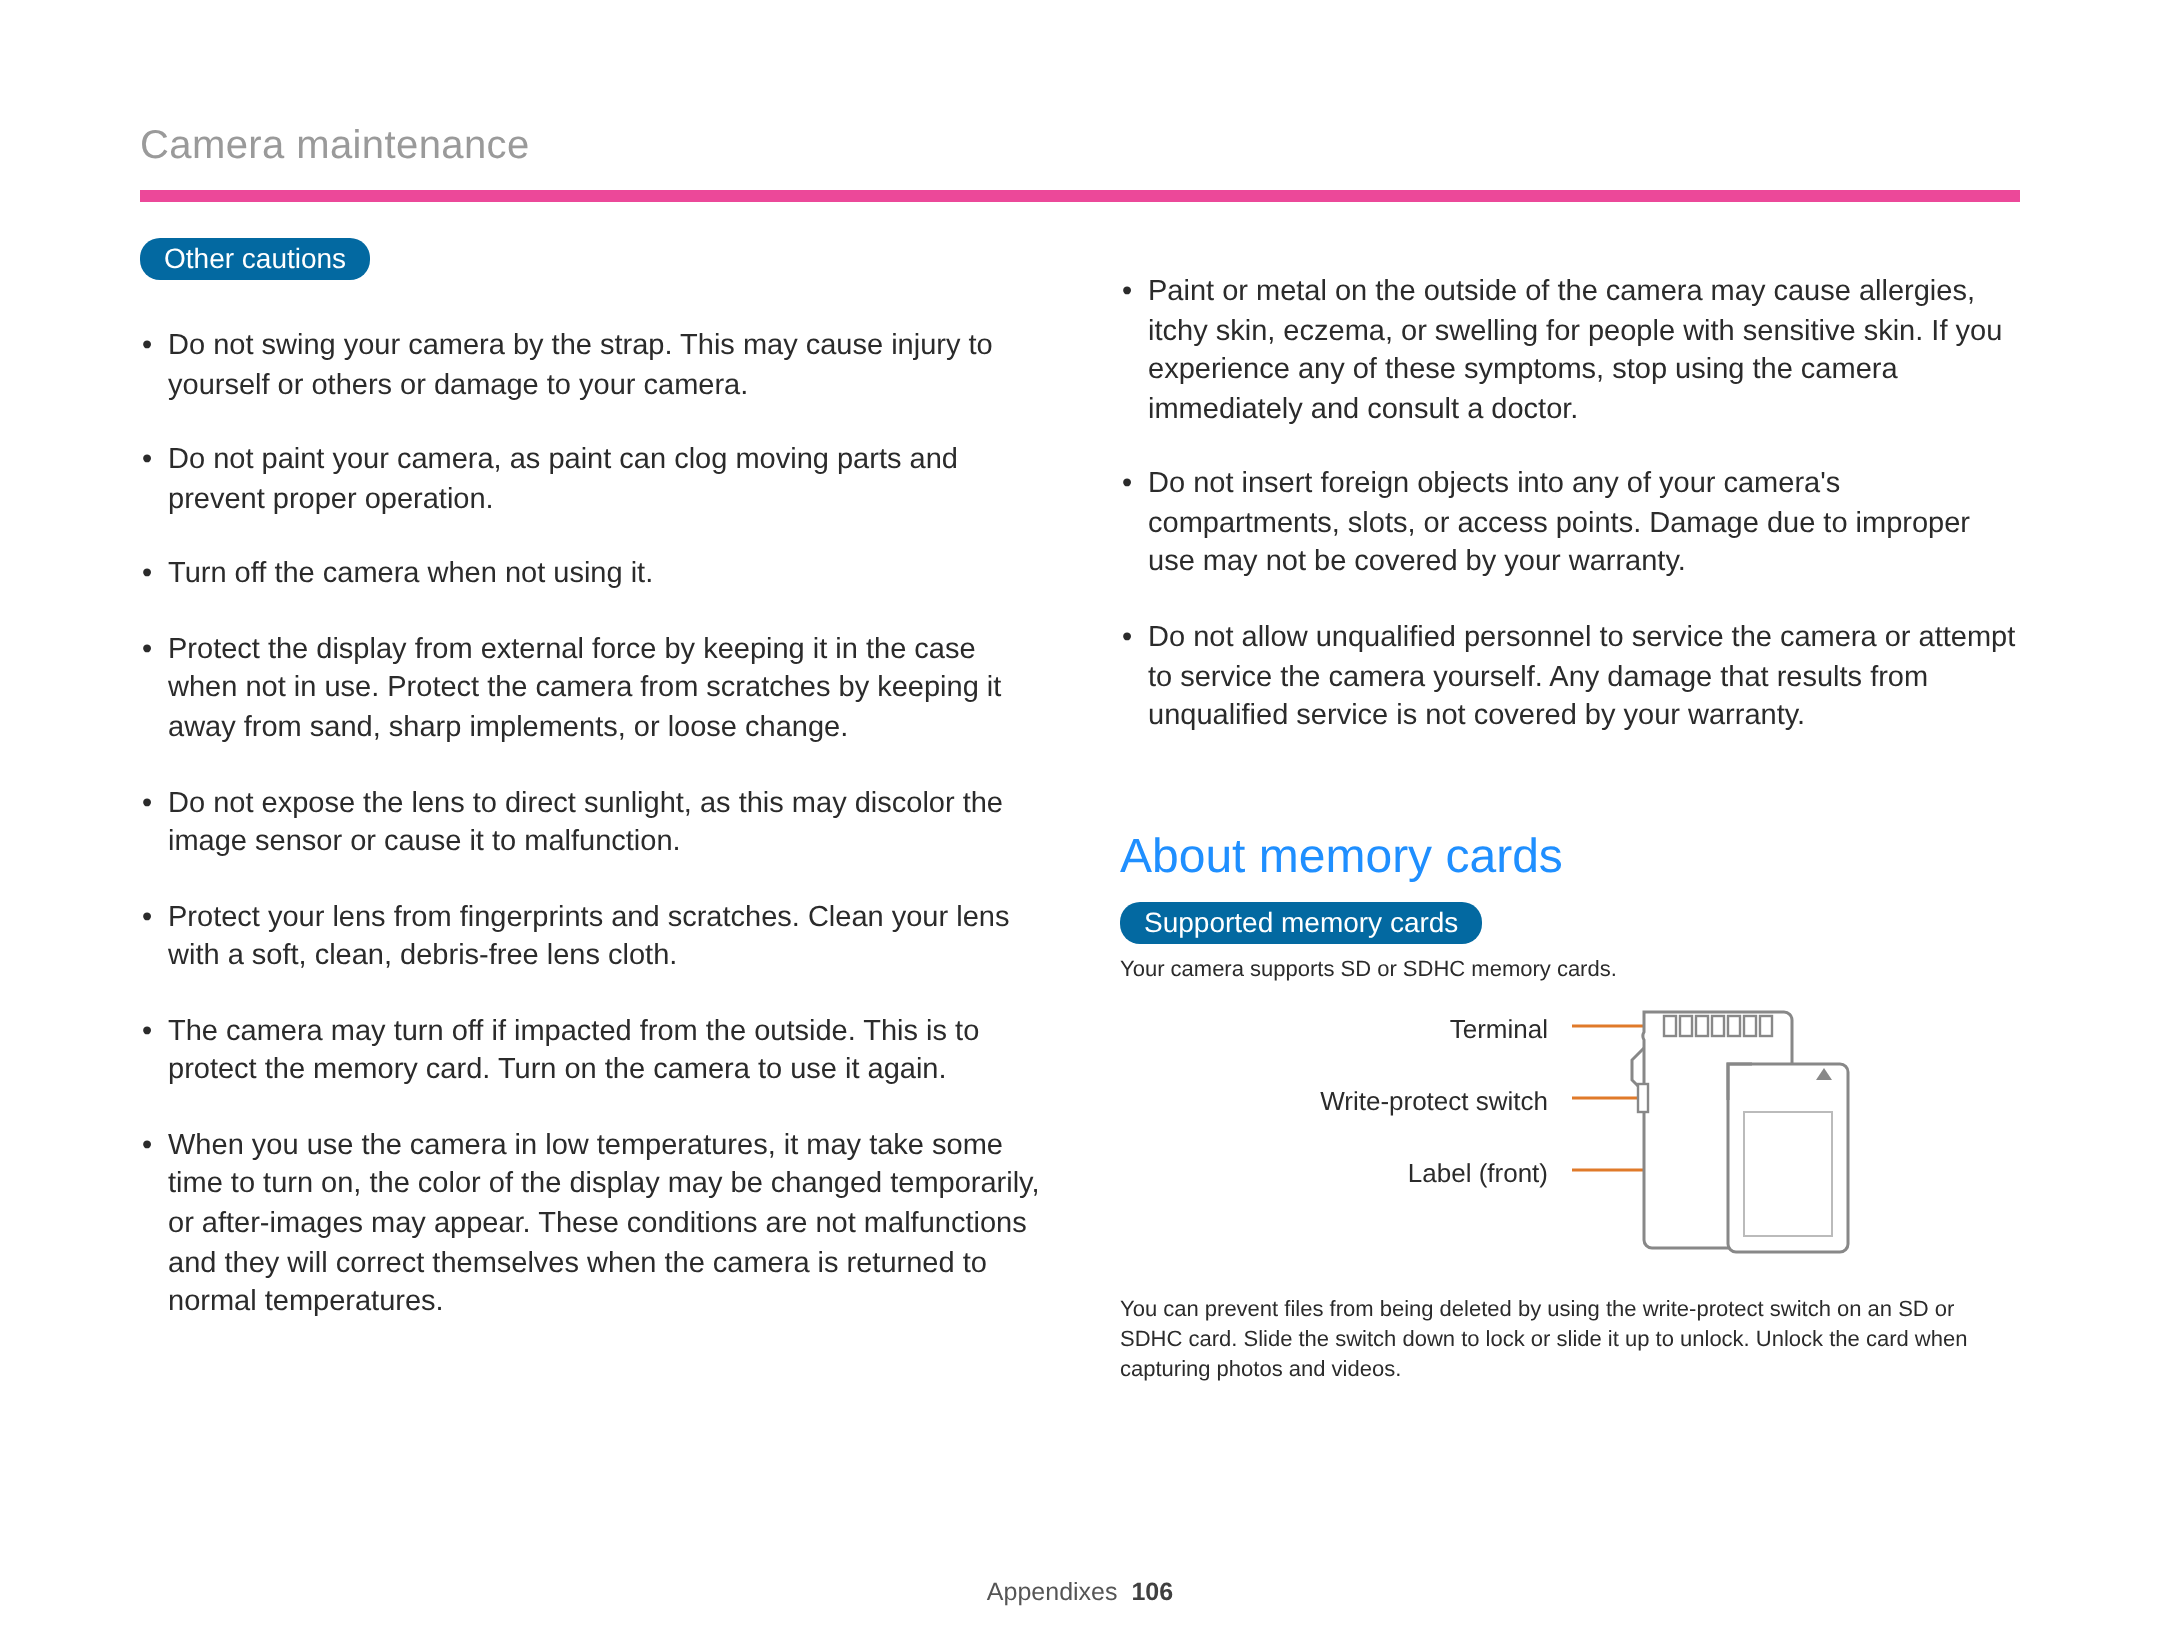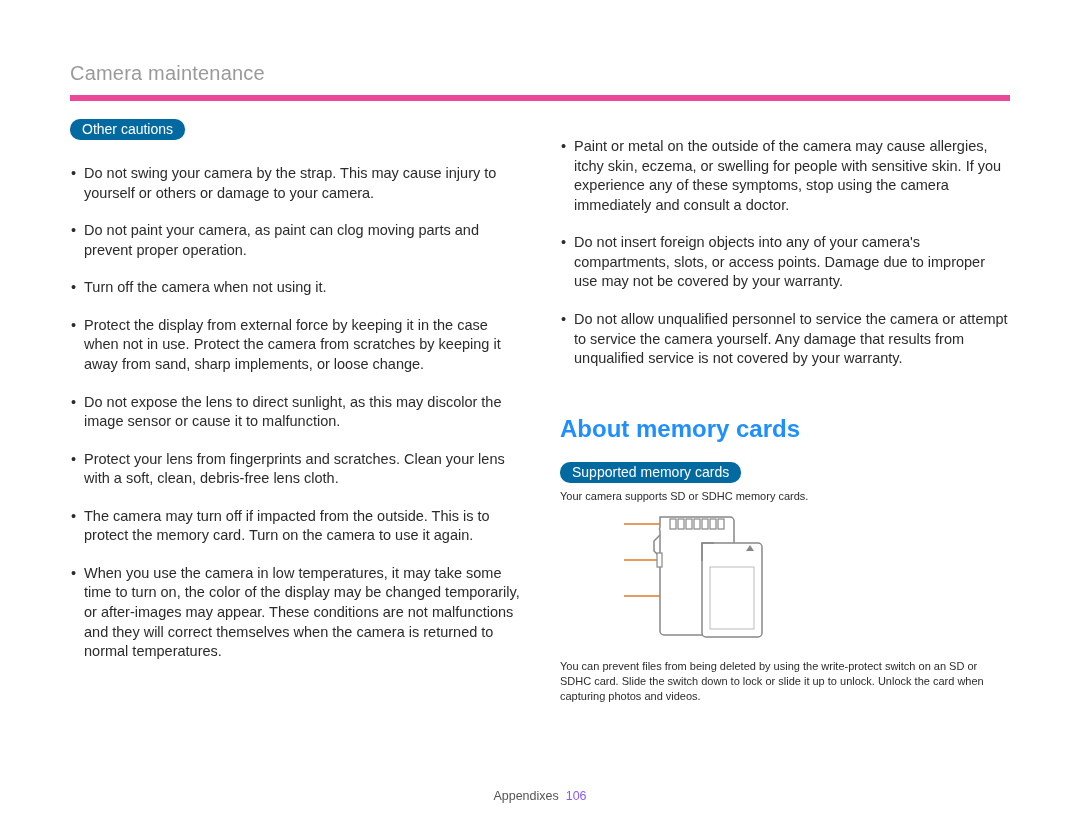--- a/index.html
+++ b/index.html
@@ -64,22 +64,22 @@
   ul.bullets > li::before {
     content: "•";
     position: absolute;
     left: 1px;
     top: 0;
     color: #2b2b2b;
   }
   .h2-blue {
     color: #1f8fff;
     font-size: 24px;
-    font-weight: 700;
-    margin: 46px 0 19px 0;
+    font-weight: 400;
+    margin: 46px 0 8px 0;
   }
   .body-text {
     font-size: 11px;
     line-height: 1.35;
     color: #2b2b2b;
     font-weight: 300;
   }
   .diagram-row {
     display: flex;
     align-items: flex-start;
@@ -96,21 +96,21 @@
   .lbl { position:absolute; right:0; text-align:right; white-space:nowrap; font-weight:300; }
   .footer {
     position: absolute;
     left: 0;
     bottom: 12px;
     width: 1080px;
     text-align: center;
     font-size: 12.5px;
     color: #555;
   }
-  .footer .num { font-weight: 400; color: #8b5cf6; margin-top: 15px; }
+  .footer .num { font-weight: 700; color: #404040; margin-top: 15px; }
 </style>
 </head>
 <body>
 
 <div class="page">
 
   <div class="section-title">Camera maintenance</div>
 
   <div class="columns">
 
@@ -134,20 +134,25 @@
         <li>Do not insert foreign objects into any of your camera's compartments, slots, or access points. Damage due to improper use may not be covered by your warranty.</li>
         <li>Do not allow unqualified personnel to service the camera or attempt to service the camera yourself. Any damage that results from unqualified service is not covered by your warranty.</li>
       </ul>
 
       <div class="h2-blue">About memory cards</div>
 
       <span class="pill">Supported memory cards</span>
       <div class="body-text">Your camera supports SD or SDHC memory cards.</div>
 
       <div class="diagram-row">
+        <div class="diagram-labels" style="height:110px;">
+          <span class="lbl" style="top:6px;">Terminal</span>
+          <span class="lbl" style="top:42px;">Write-protect switch</span>
+          <span class="lbl" style="top:78px;">Label (front)</span>
+        </div>
         <svg width="170" height="130">
 
           <line x1="0" y1="11" x2="48" y2="11" stroke="#e07a2a" stroke-width="1.5"></line>
           <line x1="0" y1="47" x2="36" y2="47" stroke="#e07a2a" stroke-width="1.5"></line>
           <line x1="0" y1="83" x2="100" y2="83" stroke="#e07a2a" stroke-width="1.5"></line>
 
           <path d="M36 4 h70 a4 4 0 0 1 4 4 v110 a4 4 0 0 1 -4 4 h-66 a4 4 0 0 1 -4 -4 v-90 l0 -10 a4 4 0 0 1 0 -4 z" fill="#ffffff" stroke="#888" stroke-width="1.5"></path>
 
           <path d="M36 22 l-6 6 v10 l6 6" fill="none" stroke="#888" stroke-width="1.5"></path>
 

